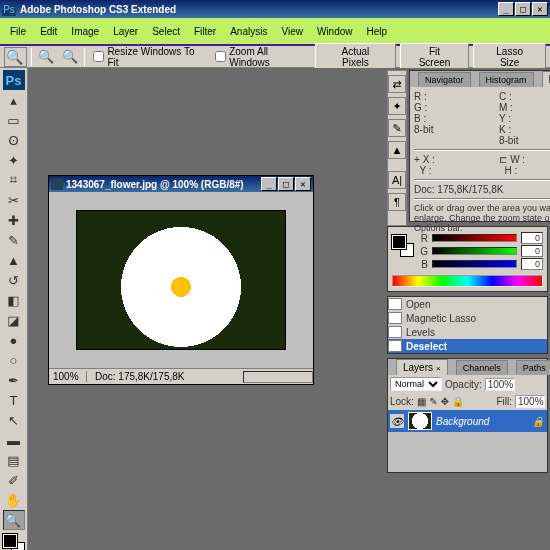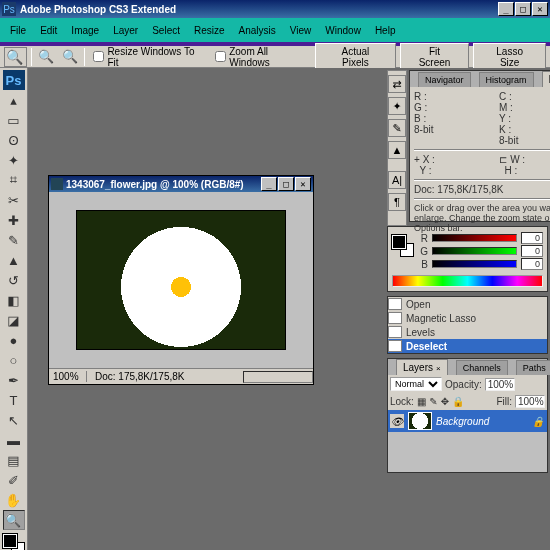--- a/index.html
+++ b/index.html
@@ -2,21 +2,21 @@
 <html><head>
 <meta charset="utf-8">
 <style>
 *{box-sizing:border-box;margin:0;padding:0;font-family:Tahoma,Arial,sans-serif;font-size:10px}
 body{background:#6b6b6b;width:550px;height:550px;overflow:hidden}
 .titlebar{background:linear-gradient(#0a246a,#3a6ea5);color:#fff;height:18px;display:flex;align-items:center;padding:0 2px;font-size:11px}
 .titlebar .icon{width:14px;height:14px;background:#1a3a6a;margin-right:4px;display:flex;align-items:center;justify-content:center;color:#6bf}
 .titlebar .title{flex:1;font-weight:bold}
 .winbtns{display:flex;gap:1px}
 .winbtn{width:16px;height:14px;background:#c0c0c0;border:1px solid #fff;border-right-color:#000;border-bottom-color:#000;display:flex;align-items:center;justify-content:center;font-size:9px;font-family:monospace;color:#000}
-.menubar{background:#14b8a6;height:28px;display:flex;align-items:center;padding:0 4px;gap:2px;border-bottom:4px solid #4c1d95}
+.menubar{background:#bef264;height:28px;display:flex;align-items:center;padding:0 4px;gap:2px;border-bottom:2px solid #4c1d95}
 .menubar span{padding:2px 6px;cursor:default}
 .optionbar{background:#d4d0c8;height:22px;display:flex;align-items:center;padding:2px 4px;gap:4px;border-bottom:1px solid #808080}
 .zoomicon{width:24px;height:20px;border:1px solid #808080;background:#d4d0c8;display:flex;align-items:center;justify-content:center;font-size:14px}
 .smallzoom{font-size:13px;padding:0 2px}
 .optcheck{display:flex;align-items:center;gap:3px;padding:0 4px}
 .optcheck input{width:11px;height:11px}
 .optbtn{background:#d4d0c8;border:1px solid #808080;border-top-color:#fff;border-left-color:#fff;padding:2px 12px;font-size:10px}
 .vdiv{width:1px;height:18px;background:#808080;border-right:1px solid #fff}
 .workspace{position:relative;height:494px;display:flex}
 .toolbar{width:28px;background:#d4d0c8;border-right:1px solid #808080;display:flex;flex-direction:column;align-items:center;padding-top:2px}
@@ -76,21 +76,21 @@
     <div class="winbtn">✕</div>
   </div>
 </div>
 
 <div class="menubar">
   <span>File</span>
   <span>Edit</span>
   <span>Image</span>
   <span>Layer</span>
   <span>Select</span>
-  <span>Resize</span>
+  <span>Filter</span>
   <span>Analysis</span>
   <span>View</span>
   <span>Window</span>
   <span>Help</span>
 </div>
 
 <div class="optionbar">
   <div class="zoomicon">🔍</div>
   <div class="vdiv"></div>
   <span class="smallzoom">🔍</span>

